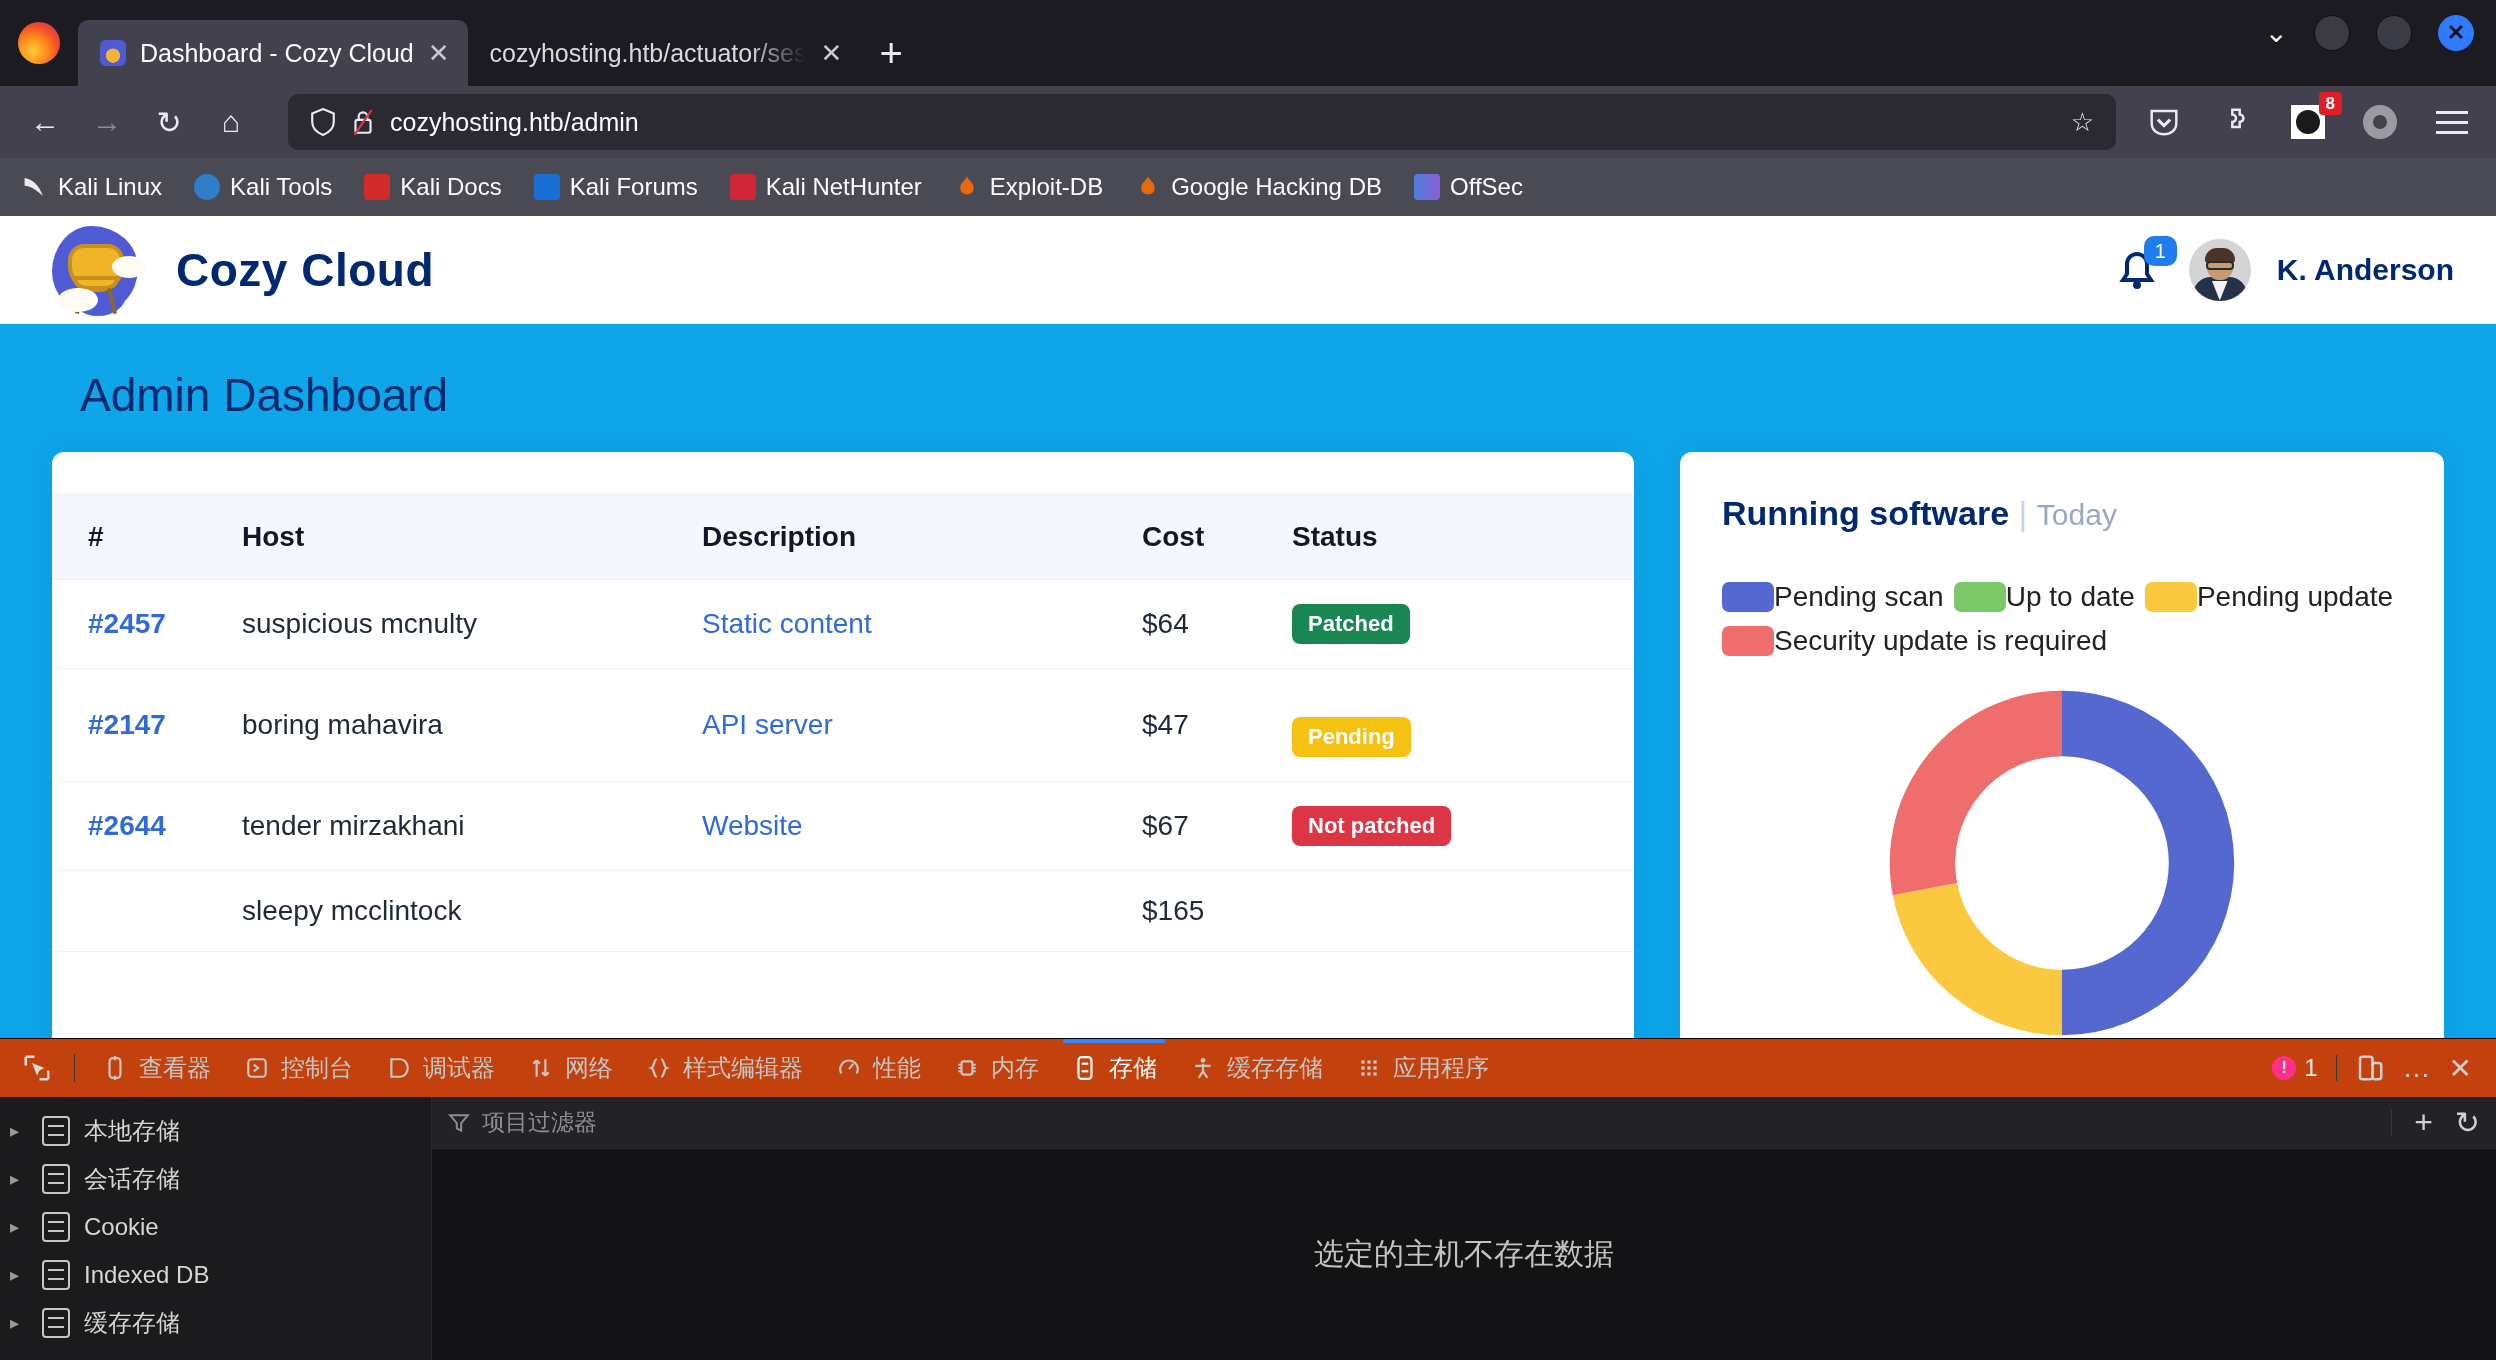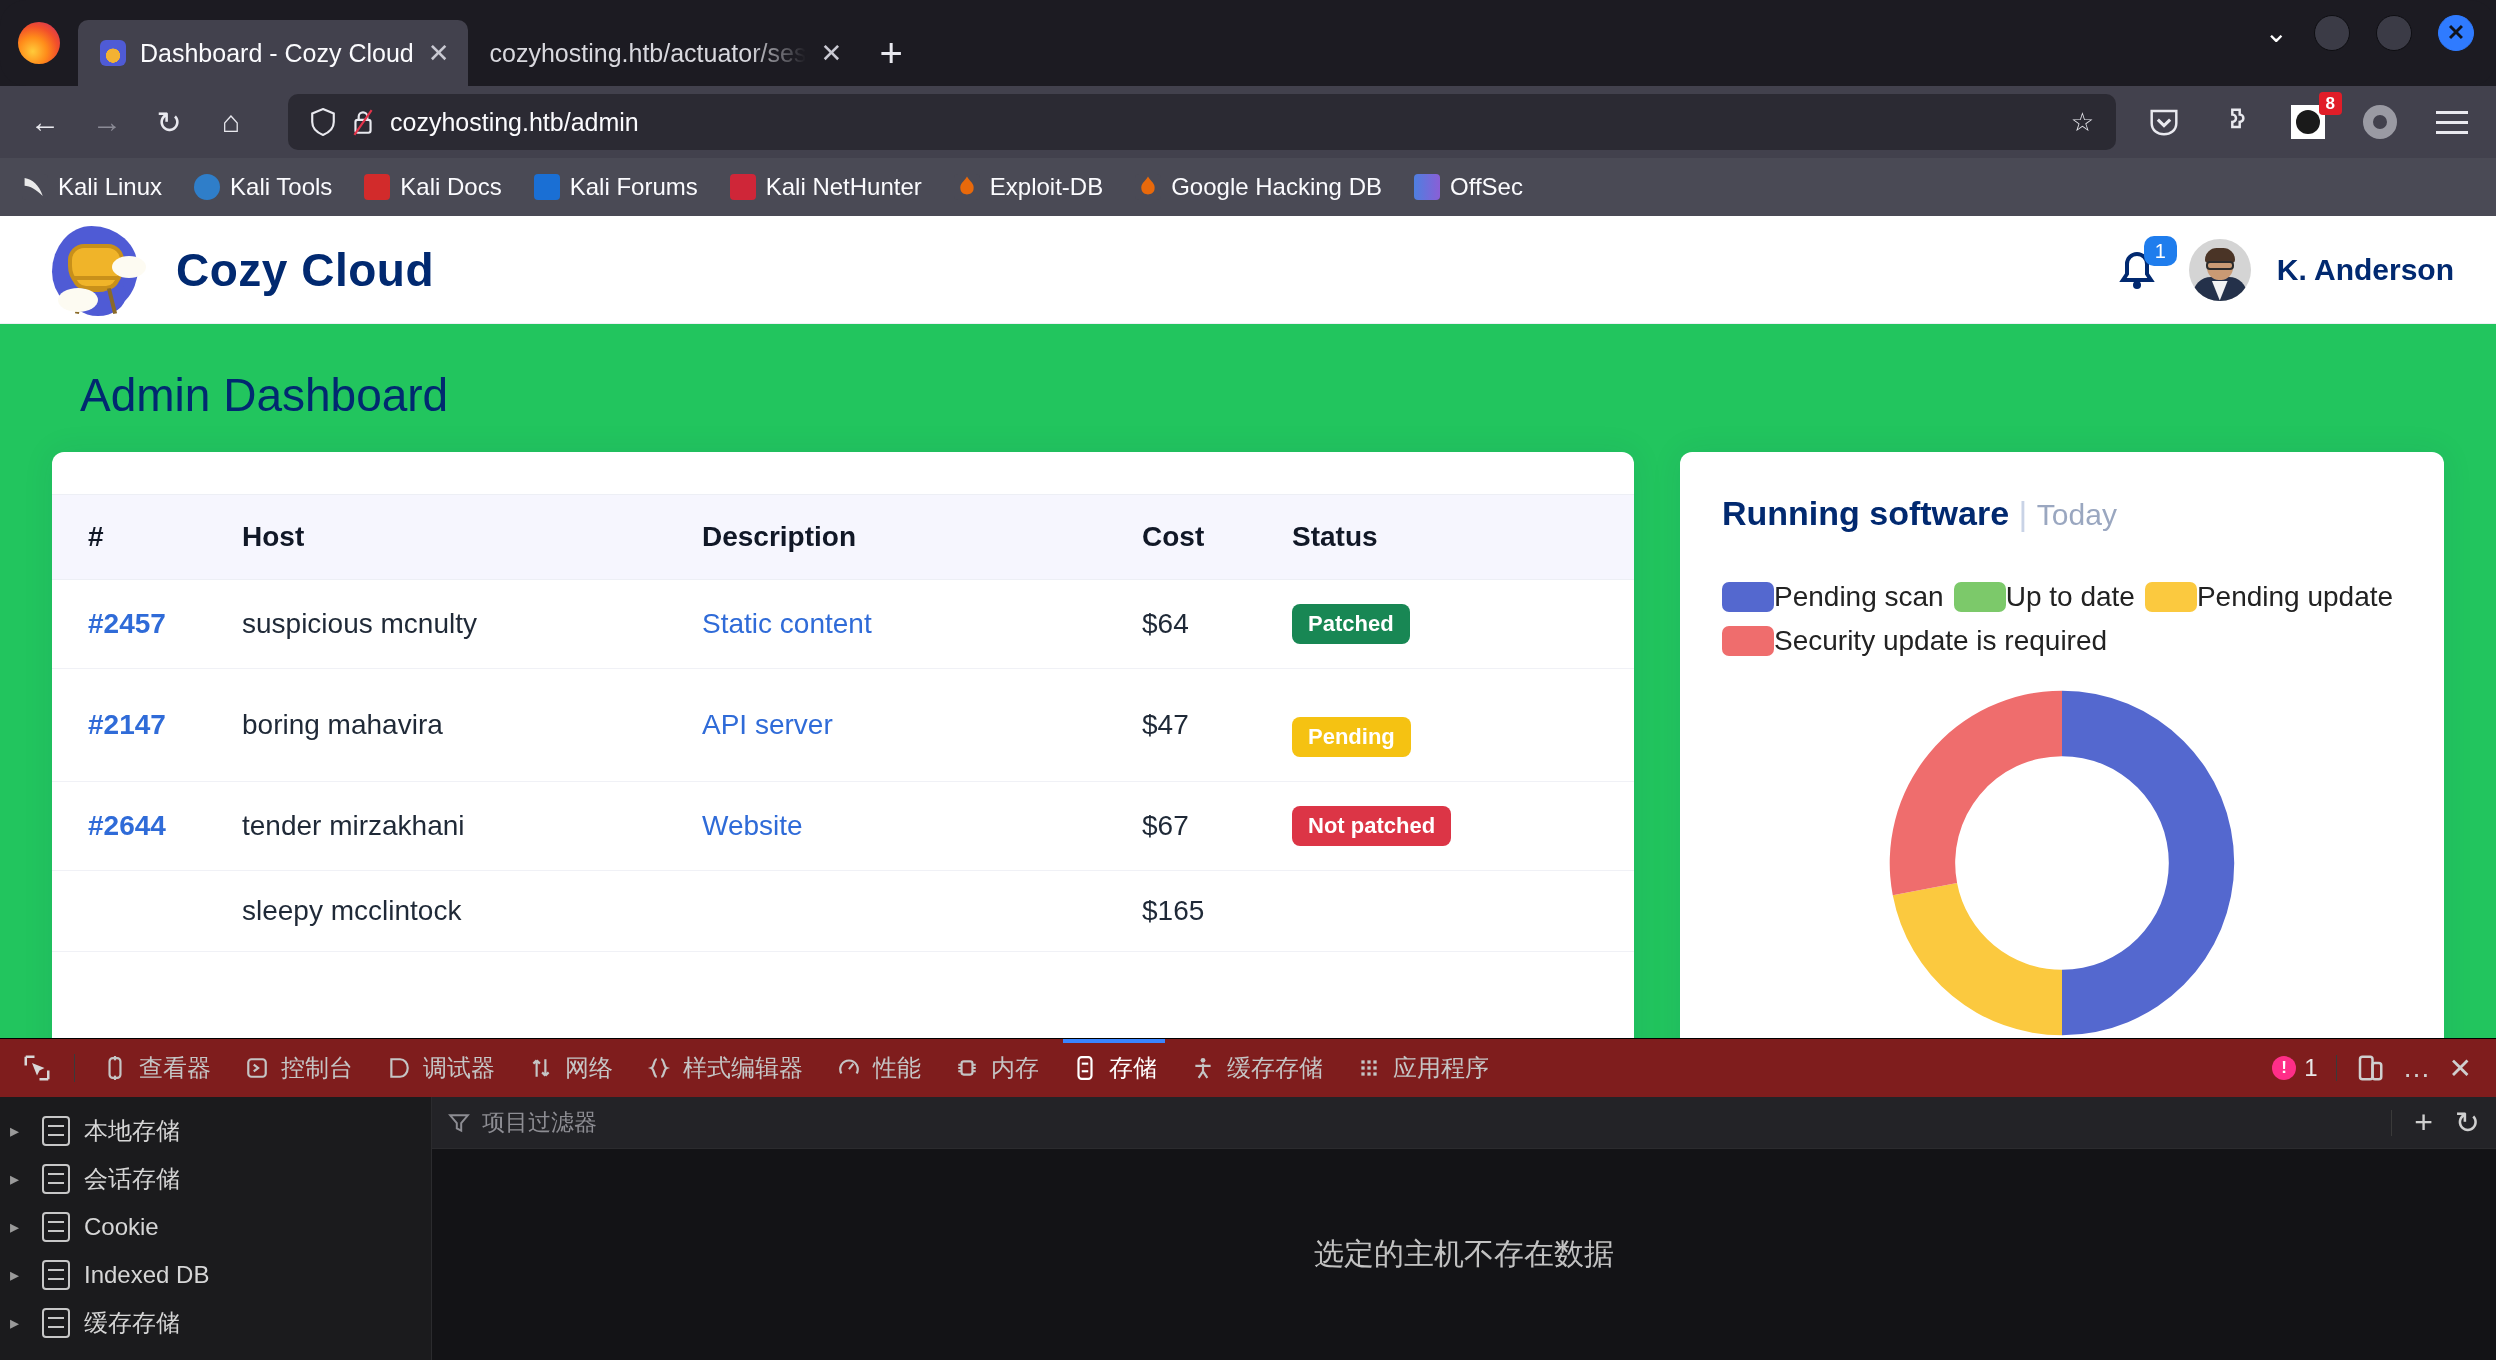--- a/index.html
+++ b/index.html
@@ -69,21 +69,21 @@
   .ham { display: flex; flex-direction: column; gap: 7px; }
   .ham i { display: block; width: 32px; height: 3px; background: #e9e9ef; }
 
   .bookmarks { height: 58px; background: #4a4a55; display: flex; align-items: center; gap: 8px;
     padding: 0 10px; flex: 0 0 58px; }
   .bm { display: flex; align-items: center; gap: 10px; padding: 6px 12px; border-radius: 6px;
     color: #fbfbfe; font-size: 24px; white-space: nowrap; }
   .bmi { width: 26px; height: 26px; flex: 0 0 26px; border-radius: 4px; }
 
   
-  .page { flex: 1; background: #22c55e; overflow: hidden; position: relative; }
+  .page { flex: 1; background: #0ea5e9; overflow: hidden; position: relative; }
 
   .site-header {
     height: 108px; background: #ffffff; display: flex; align-items: center;
     padding: 0 42px; border-bottom: 1px solid #eef0f6;
   }
   .brand { display: flex; align-items: center; gap: 22px; }
   .brand-logo { width: 112px; height: 96px; position: relative; }
   .bl-blob { position: absolute; left: 10px; top: 4px; width: 86px; height: 88px;
      background: #4f5bd5; border-radius: 46% 54% 50% 50% / 52% 48% 52% 48%; }
   .bl-blob2 { position:absolute; left: 28px; top: 52px; width: 56px; height: 42px; background:#4f5bd5;
@@ -145,21 +145,21 @@
 
   .legend { display: flex; flex-wrap: wrap; gap: 0 10px; padding: 48px 0 0 42px; max-width: 760px; }
   .leg-item { display: flex; align-items: center; font-size: 28px; color: #222; margin-bottom: 12px; }
   .leg-sw { width: 52px; height: 30px; border-radius: 7px; }
 
   .donut-wrap { display: flex; justify-content: center; margin-top: 14px; }
 
   
   .devtools { height: 322px; background: #0b0b0d; display: flex; flex-direction: column; flex: 0 0 322px;
     border-top: 1px solid #000; }
-  .dt-toolbar { height: 58px; display: flex; align-items: center; padding: 0 10px; background: #7f1d1d; }
+  .dt-toolbar { height: 58px; display: flex; align-items: center; padding: 0 10px; background: #c2410c; }
   .dt-pick { width: 54px; height: 58px; display: flex; align-items: center; justify-content: center; color: #d8d8d8; }
   .dt-div { width: 1px; height: 28px; background: #3a3a3a; margin: 0 10px; }
   .dt-tab { display: flex; align-items: center; gap: 10px; padding: 0 16px; height: 58px;
     color: #c5c5c5; font-size: 24px; white-space: nowrap; position: relative; }
   .dt-tab.active { color: #fff; }
   .dt-tab.active::before { content: ""; position: absolute; left: 8px; right: 8px; top: 0; height: 4px; background: #3a85ff; }
   .dt-ic { width: 28px; height: 28px; display: flex; align-items: center; justify-content: center; }
   .dt-right { margin-left: auto; display: flex; align-items: center; gap: 18px; padding-right: 14px; }
   .err-pill { display: flex; align-items: center; gap: 8px; color: #e8e8e8; font-size: 24px; }
   .err-dot { width: 24px; height: 24px; border-radius: 50%; background: #ff2e88; color: #fff;

